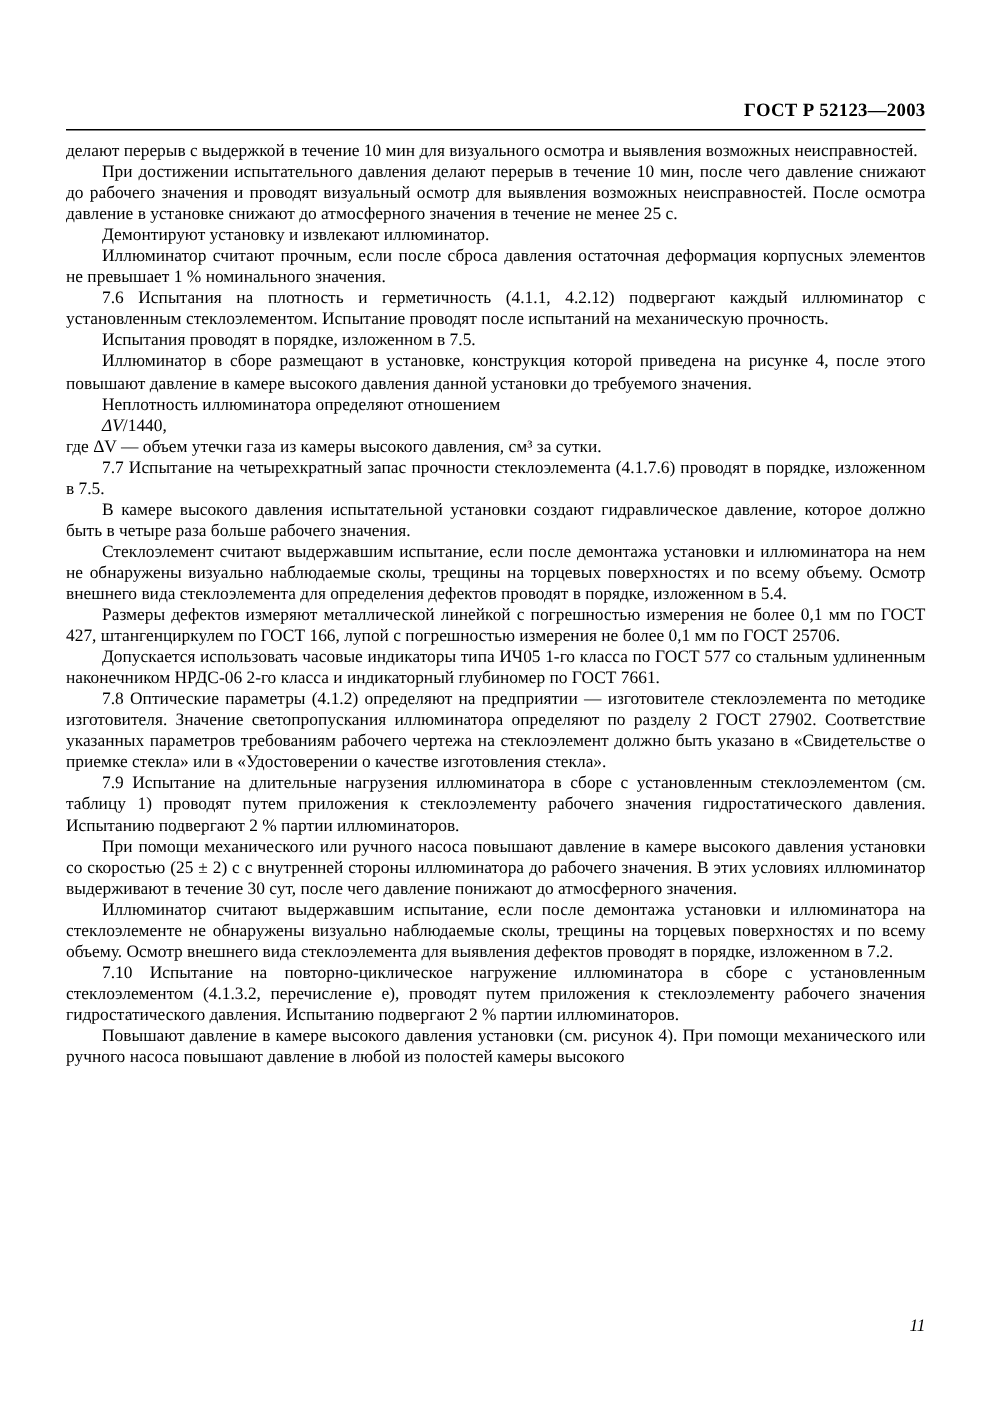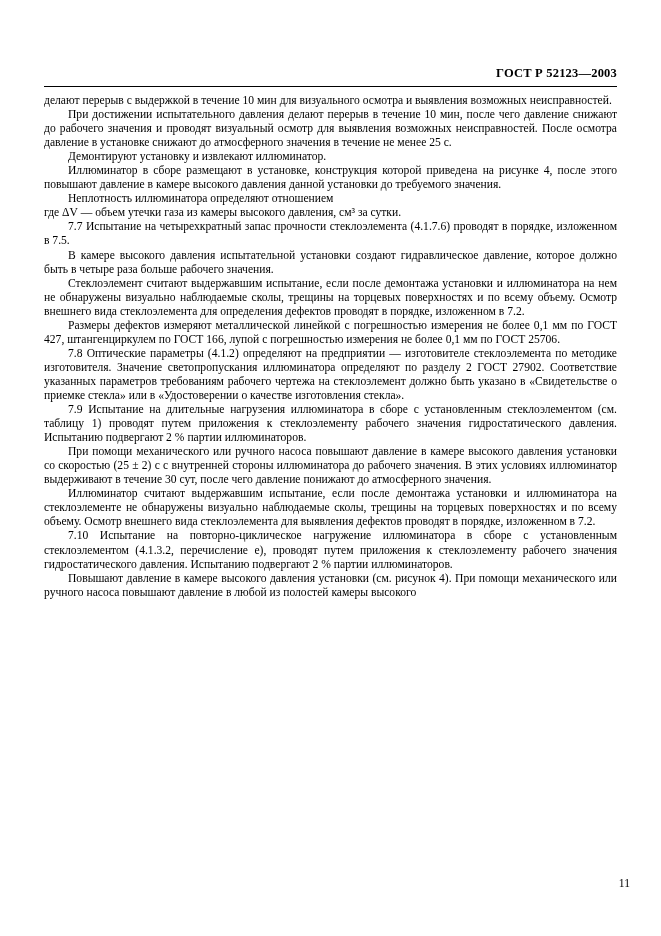--- a/index.html
+++ b/index.html
@@ -64,46 +64,52 @@
     text-indent: 0;
     font-style: italic;
     font-size: 11.6px;
   }
   .formula .up {
     font-style: normal;
   }
   .footer {
     position: absolute;
     bottom: 46px;
-    right: 31px;
+    right: 44px;
     font-size: 11.6px;
+    font-style: italic;
   }
 </style>
 </head>
 <body>
 
 <div class="page">
 
   <div class="header">ГОСТ Р 52123—2003</div>
   <div class="header-rule"></div>
 
   <div class="body-text">
 
     <p class="noind">делают перерыв с выдержкой в течение 10 мин для визуального осмотра и выявления возможных неисправностей.</p>
     <p>При достижении испытательного давления делают перерыв в течение 10 мин, после чего давление снижают до рабочего значения и проводят визуальный осмотр для выявления возможных неисправностей. После осмотра давление в установке снижают до атмосферного значения в течение не менее 25 с.</p>
     <p>Демонтируют установку и извлекают иллюминатор.</p>
+    <p>Иллюминатор считают прочным, если после сброса давления остаточная деформация корпус­ных элементов не превышает 1 % номинального значения.</p>
+    <p>7.6  Испытания на плотность и герметичность (4.1.1, 4.2.12) подвергают каждый иллюминатор с установленным стеклоэлементом. Испытание проводят после испытаний на механическую проч­ность.</p>
+    <p>Испытания проводят в порядке, изложенном в 7.5.</p>
     <p>Иллюминатор в сборе размещают в установке, конструкция которой приведена на рисунке 4, после этого повышают давление в камере высокого давления данной установки до требуемого значения.</p>
     <p>Неплотность иллюминатора определяют отношением</p>
 
+    <p class="formula"><span>ΔV</span><span class="up">/</span><span class="up">1440,</span></p>
 
     <p class="noind">где ΔV — объем утечки газа из камеры высокого давления, см³ за сутки.</p>
     <p>7.7  Испытание на четырехкратный запас прочности стеклоэлемента (4.1.7.6) проводят в по­рядке, изложенном в 7.5.</p>
     <p>В камере высокого давления испытательной установки создают гидравлическое давление, которое должно быть в четыре раза больше рабочего значения.</p>
-    <p>Стеклоэлемент считают выдержавшим испытание, если после демонтажа установки и иллю­минатора на нем не обнаружены визуально наблюдаемые сколы, трещины на торцевых поверхностях и по всему объему. Осмотр внешнего вида стеклоэлемента для определения дефектов проводят в порядке, изложенном в 7.2.</p>
+    <p>Стеклоэлемент считают выдержавшим испытание, если после демонтажа установки и иллю­минатора на нем не обнаружены визуально наблюдаемые сколы, трещины на торцевых поверхностях и по всему объему. Осмотр внешнего вида стеклоэлемента для определения дефектов проводят в порядке, изложенном в 5.4.</p>
     <p>Размеры дефектов измеряют металлической линейкой с погрешностью измерения не более 0,1 мм по ГОСТ 427, штангенциркулем по ГОСТ 166, лупой с погрешностью измерения не более 0,1 мм по ГОСТ 25706.</p>
+    <p>Допускается использовать часовые индикаторы типа ИЧ05 1-го класса по ГОСТ 577 со сталь­ным удлиненным наконечником НРДС-06 2-го класса и индикаторный глубиномер по ГОСТ 7661.</p>
     <p>7.8  Оптические параметры (4.1.2) определяют на предприятии — изготовителе стеклоэлемента по методике изготовителя. Значение светопропускания иллюминатора определяют по разделу 2 ГОСТ 27902. Соответствие указанных параметров требованиям рабочего чертежа на стеклоэлемент должно быть указано в «Свидетельстве о приемке стекла» или в «Удостоверении о качестве изготов­ления стекла».</p>
     <p>7.9  Испытание на длительные нагрузения иллюминатора в сборе с установленным стекло­элементом (см. таблицу 1) проводят путем приложения к стеклоэлементу рабочего значения гидро­статического давления. Испытанию подвергают 2 % партии иллюминаторов.</p>
     <p>При помощи механического или ручного насоса повышают давление в камере высокого давления установки со скоростью (25 ± 2) с с внутренней стороны иллюминатора до рабочего значения. В этих условиях иллюминатор выдерживают в течение 30 сут, после чего давление понижают до атмосферного значения.</p>
     <p>Иллюминатор считают выдержавшим испытание, если после демонтажа установки и иллюми­натора на стеклоэлементе не обнаружены визуально наблюдаемые сколы, трещины на торцевых поверхностях и по всему объему. Осмотр внешнего вида стеклоэлемента для выявления дефектов проводят в порядке, изложенном в 7.2.</p>
     <p>7.10  Испытание на повторно-циклическое нагружение иллюминатора в сборе с установленным стеклоэлементом (4.1.3.2, перечисление е), проводят путем приложения к стеклоэлементу рабочего значения гидростатического давления. Испытанию подвергают 2 % партии иллюминаторов.</p>
     <p>Повышают давление в камере высокого давления установки (см. рисунок 4). При помощи механического или ручного насоса повышают давление в любой из полостей камеры высокого</p>
 
   </div>
 
   <div class="footer">11</div>

